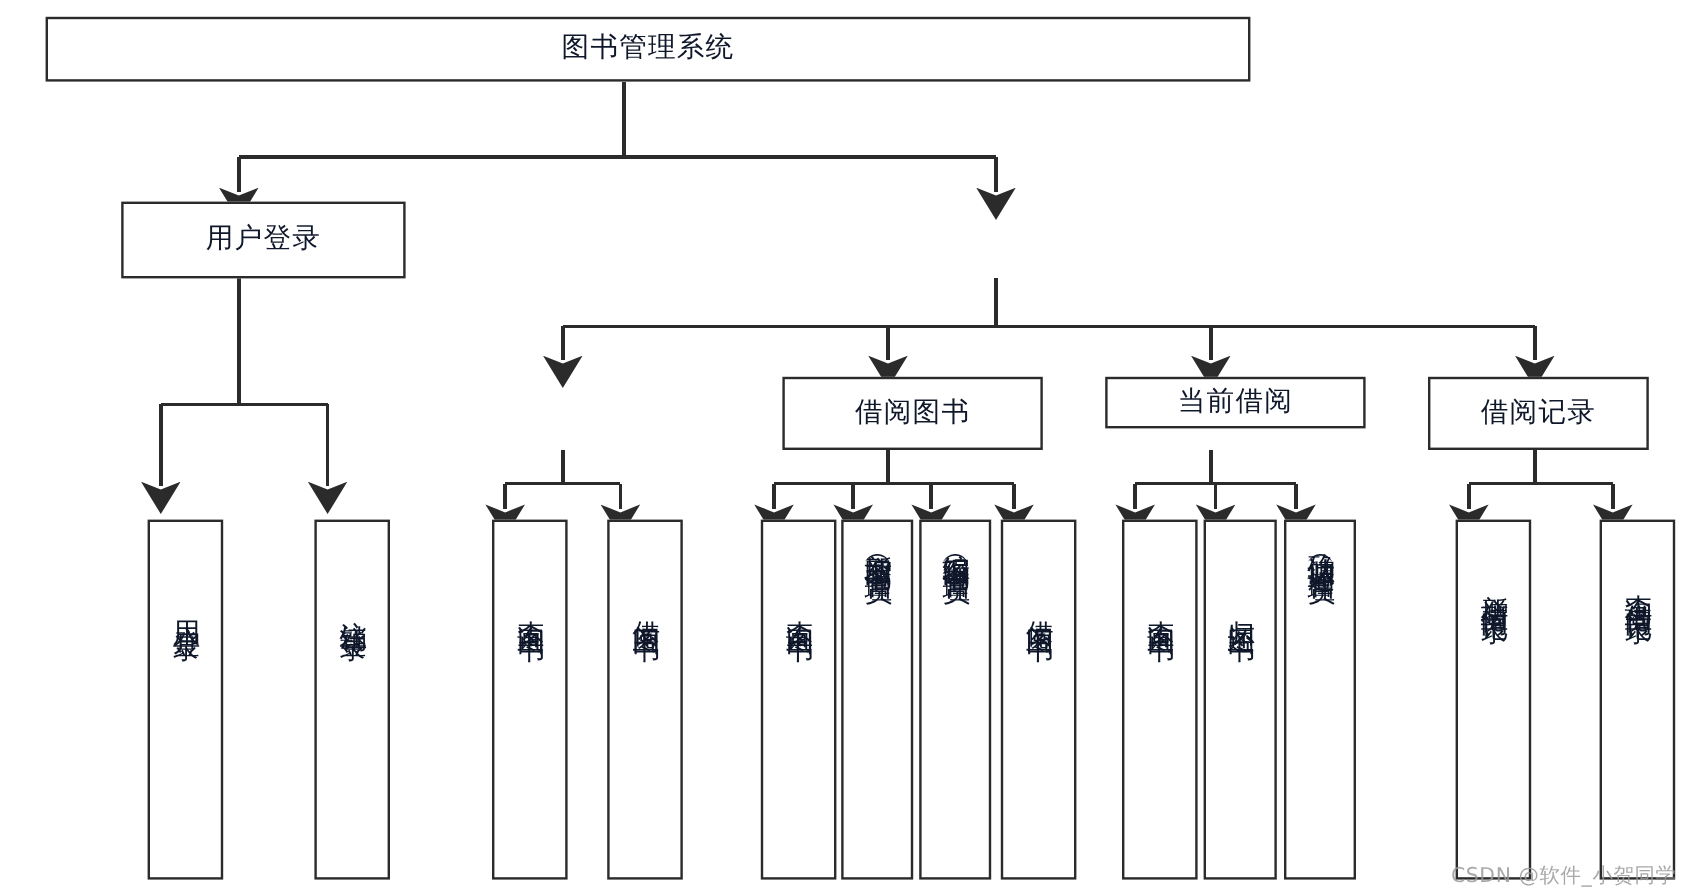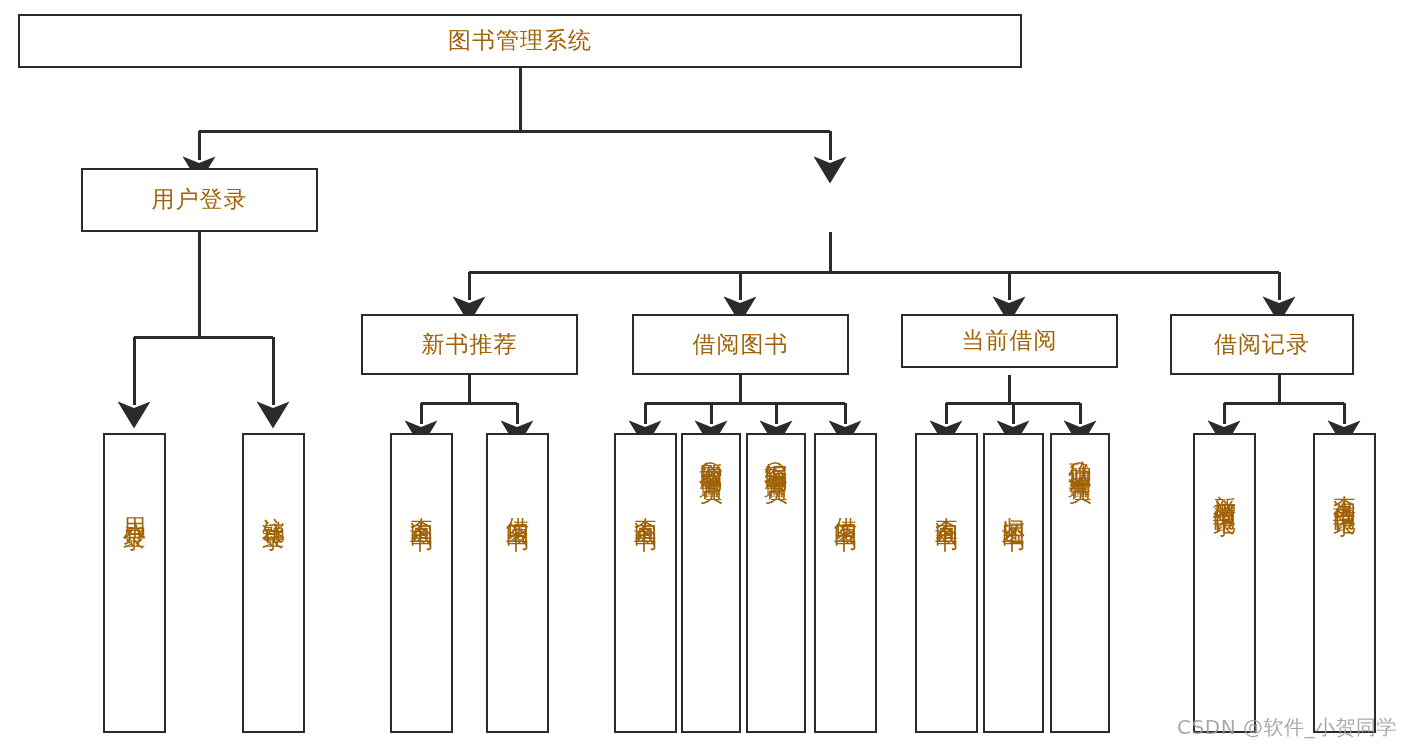--- a/index.html
+++ b/index.html
@@ -23,22 +23,23 @@
     pointer-events:none;
   }
   .node{
     position:absolute;
     box-sizing:border-box;
     border:2px solid #2b2b2b;
     background:#ffffff;
     display:flex;
     align-items:center;
     justify-content:center;
-    color:#a16207;
+    color:#0f172a;
     z-index:2;
+    margin-left:20px;
   }
   .node .lbl{
     display:block;
     text-align:center;
     line-height:1.28;
     white-space:pre;
   }
   
   .h-node .lbl{
     font-size:23px;
@@ -58,21 +59,21 @@
     line-height:1;
     height:auto;
   }
   .v-node.tall .lbl{ letter-spacing:3px; }
   .v-node.mid .lbl{ padding-top:34px; }
   .v-node.mid2 .lbl{ padding-top:56px; }
   .watermark{
     position:absolute;
     right:8px;
     bottom:6px;
-    font-size:20px;
+    font-size:17px;
     color:#9a9a9a;
     opacity:.85;
     letter-spacing:.5px;
     z-index:5;
     white-space:nowrap;
   }
 </style>
 </head>
 <body>
 
@@ -130,29 +131,26 @@
 
   <div class="node h-node root" style="left:18px;top:14px;width:1004px;height:54px;">
     <span class="lbl">图书管理系统</span>
   </div>
 
   <div class="node h-node" style="left:81px;top:168px;width:237px;height:64px;">
     <span class="lbl">用户登录</span>
   </div>
 
 
-  <div class="node h-node" style="left:361px;top:314px;width:217px;height:61px;">
-    <span class="lbl">新书推荐</span>
-  </div>
 
   <div class="node h-node" style="left:632px;top:314px;width:217px;height:61px;">
     <span class="lbl">借阅图书</span>
   </div>
 
-  <div class="node h-node" style="left:901px;top:314px;width:217px;height:54px;">
+  <div class="node h-node" style="left:901px;top:314px;width:217px;height:43px;">
     <span class="lbl">当前借阅</span>
   </div>
 
   <div class="node h-node" style="left:1170px;top:314px;width:184px;height:61px;">
     <span class="lbl">借阅记录</span>
   </div>
 
   <div class="node v-node mid2" style="left:103px;top:433px;width:63px;height:300px;">
     <span class="lbl">用户登录</span>
   </div>

